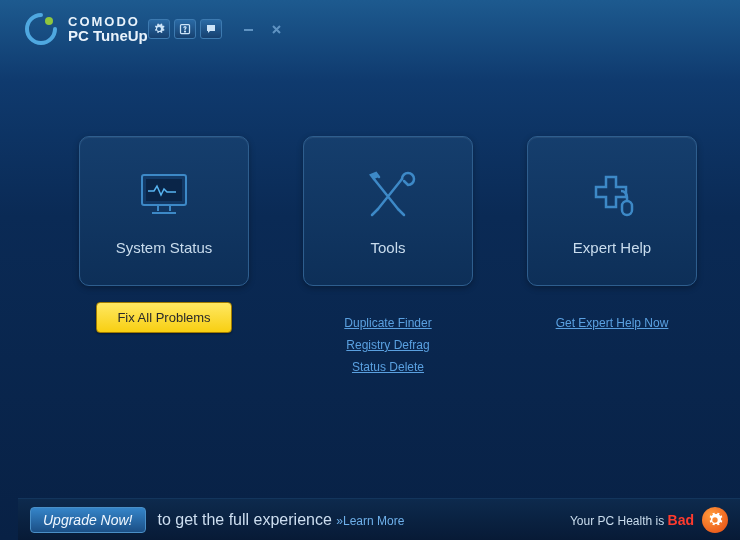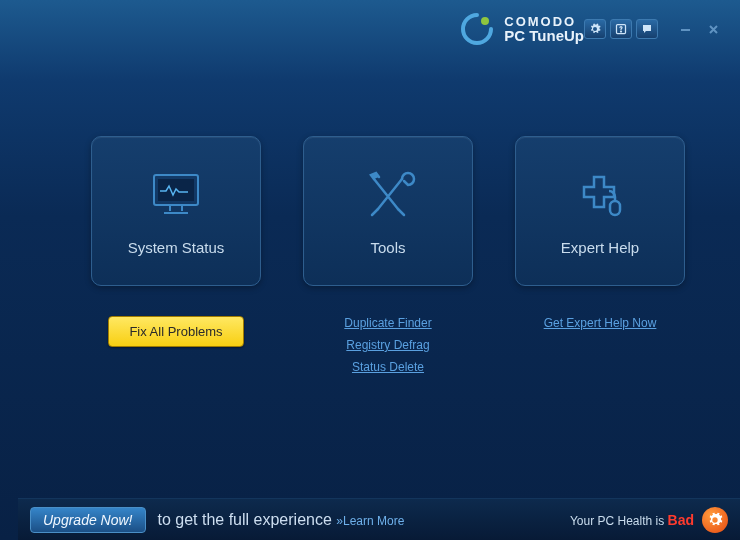--- a/index.html
+++ b/index.html
@@ -5,21 +5,21 @@
 * { margin: 0; padding: 0; box-sizing: border-box; }
 body {
   width: 740px; height: 540px;
   background: linear-gradient(180deg, #1d5a8f 0%, #0f3a6e 15%, #0a2a55 40%, #082145 100%);
   font-family: "Segoe UI", Arial, sans-serif;
   color: #9db8d6;
   overflow: hidden;
   position: relative;
 }
 .titlebar {
-  display: flex; align-items: center; justify-content: flex-end;
+  display: flex; align-items: center; justify-content: flex-start;
   padding: 10px 16px 8px 24px;
   height: 56px;
 }
 .brand { display: flex; align-items: center; gap: 10px; }
 .logo-circle {
   width: 34px; height: 34px; position: relative;
 }
 .brand-text { line-height: 1.0; }
 .brand-main { color: #e8f2fb; font-size: 13px; letter-spacing: 2px; font-weight: 600; }
 .brand-sub { color: #e8f2fb; font-size: 15px; font-weight: 700; }
@@ -31,40 +31,40 @@
   border: 1px solid #3d7ab0;
   border-radius: 3px;
   display: flex; align-items: center; justify-content: center;
   color: #cde4f8; cursor: pointer;
 }
 .win-btn {
   width: 22px; height: 18px; color: #5f93c2;
   display: flex; align-items: center; justify-content: center; cursor: pointer;
 }
 .main {
-  display: flex; justify-content: center; gap: 32px;
+  display: flex; justify-content: center; gap: 44px;
   padding-top: 80px;
   padding-left: 36px;
 }
 .card-col { display: flex; flex-direction: column; align-items: center; width: 180px; }
 .card {
   width: 170px; height: 150px;
   background: linear-gradient(180deg, #153e6d 0%, #0d2f58 100%);
   border: 1px solid #2e5e8e;
   border-radius: 10px;
   display: flex; flex-direction: column; align-items: center; justify-content: center;
   gap: 16px; cursor: pointer;
   box-shadow: inset 0 1px 1px rgba(255,255,255,0.08), 0 2px 6px rgba(0,0,0,0.3);
 }
 .card-label { color: #c9dced; font-size: 15px; }
 .card-icon { color: #3d89c7; display:flex; align-items:center; justify-content:center; height:56px; }
 .sublinks { margin-top: 30px; display: flex; flex-direction: column; align-items: center; gap: 8px; }
 .link { color: #5aa0e0; font-size: 12px; text-decoration: underline; cursor: pointer; }
 .yellow-btn {
-  margin-top: 30px;
+  margin-top: 16px;
   background: linear-gradient(180deg,#ffe862,#f8cf12);
   color: #2a2a2a; font-size: 13px; font-weight: 500;
   border: 1px solid #a07c00; border-radius: 4px;
   padding: 7px 20px; cursor: pointer;
   box-shadow: 0 1px 2px rgba(0,0,0,0.4);
 }
 .footer {
   position: absolute; left: 18px; right: 0; bottom: 0;
   height: 42px;
   background: linear-gradient(180deg,#0d2a4d,#071a36);

